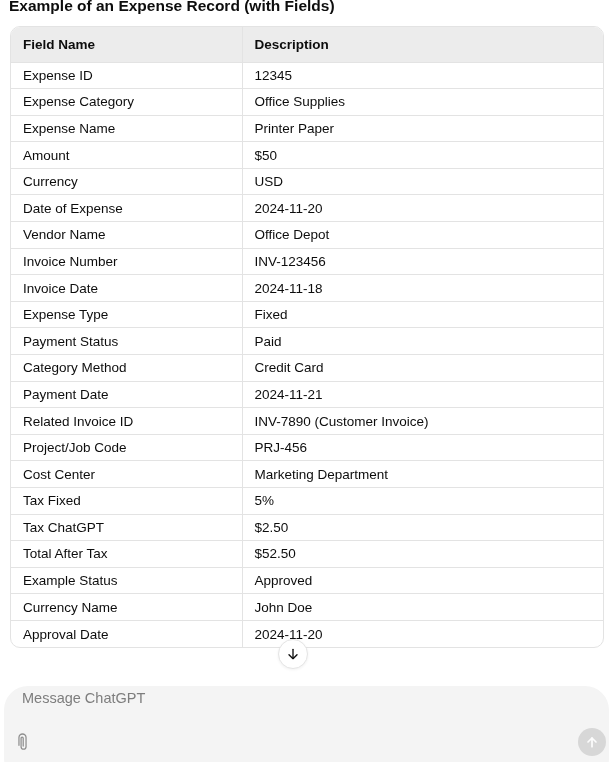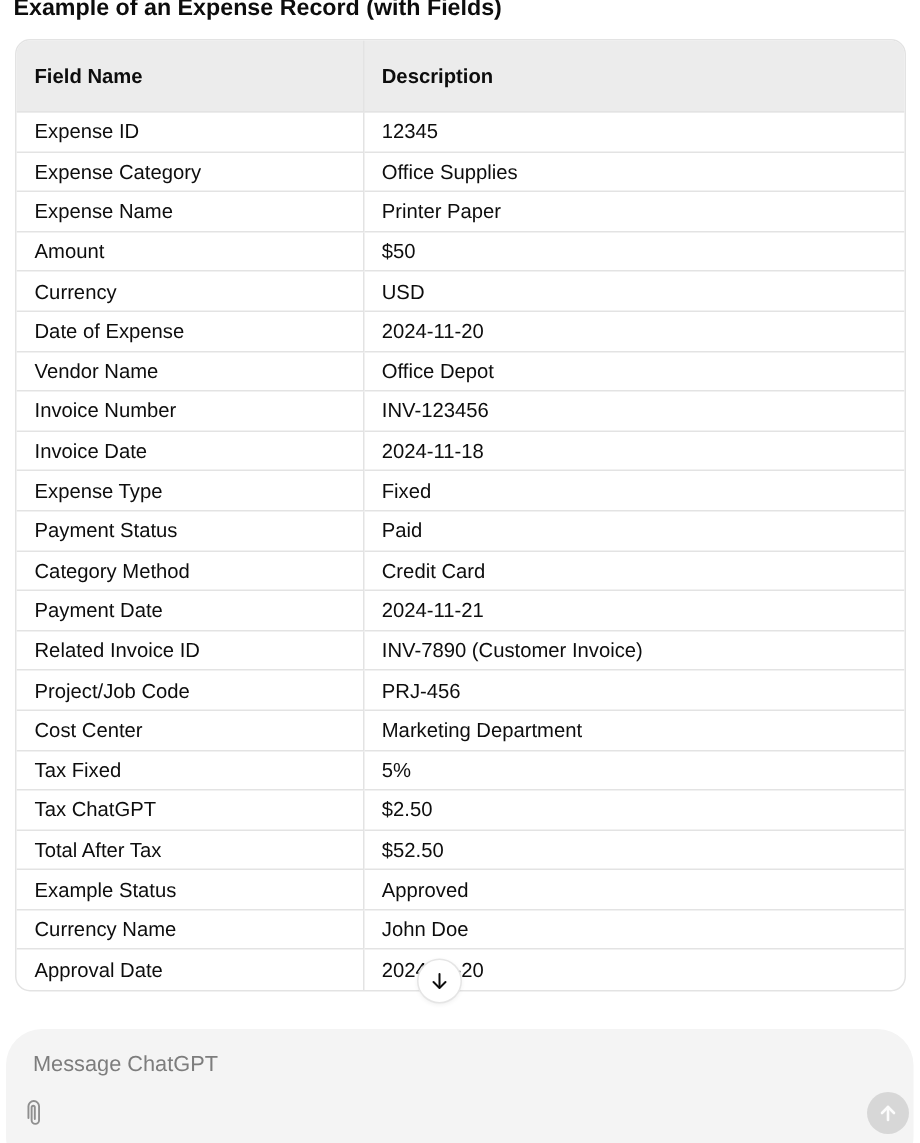--- a/index.html
+++ b/index.html
@@ -33,21 +33,21 @@
     width: 100%;
     border-collapse: collapse;
     font-size: 13.5px;
     color: #0d0d0d;
   }
   table.expense-table th {
     background: #ececec;
     text-align: left;
     font-weight: 700;
     height: 35px;
-    padding: 16px 12px;
+    padding: 4px 12px;
     border-bottom: 1px solid #e3e3e3;
     font-size: 13.5px;
   }
   table.expense-table td {
     height: 26.6px;
     padding: 0 12px;
     border-top: 1px solid #e3e3e3;
     vertical-align: middle;
     white-space: nowrap;
     margin-top: 15px;
@@ -72,21 +72,21 @@
   }
   .composer {
     position: absolute;
     left: 4px; top: 686px;
     width: 605px; height: 96px;
     background: #f4f4f4;
     border-radius: 24px;
   }
   .composer textarea {
     position: absolute;
-    left: 14px; top: 12px;
+    left: 14px; top: 0;
     width: 560px; height: 26px;
     background: transparent;
     border: none; outline: none; resize: none;
     font-family: "Liberation Sans", "DejaVu Sans", sans-serif;
     font-size: 14.5px;
     color: #15803d;
     padding: 4px;
   }
   .composer textarea::placeholder { color: #7d7d7d; opacity: 1; }
   .attach-btn {

